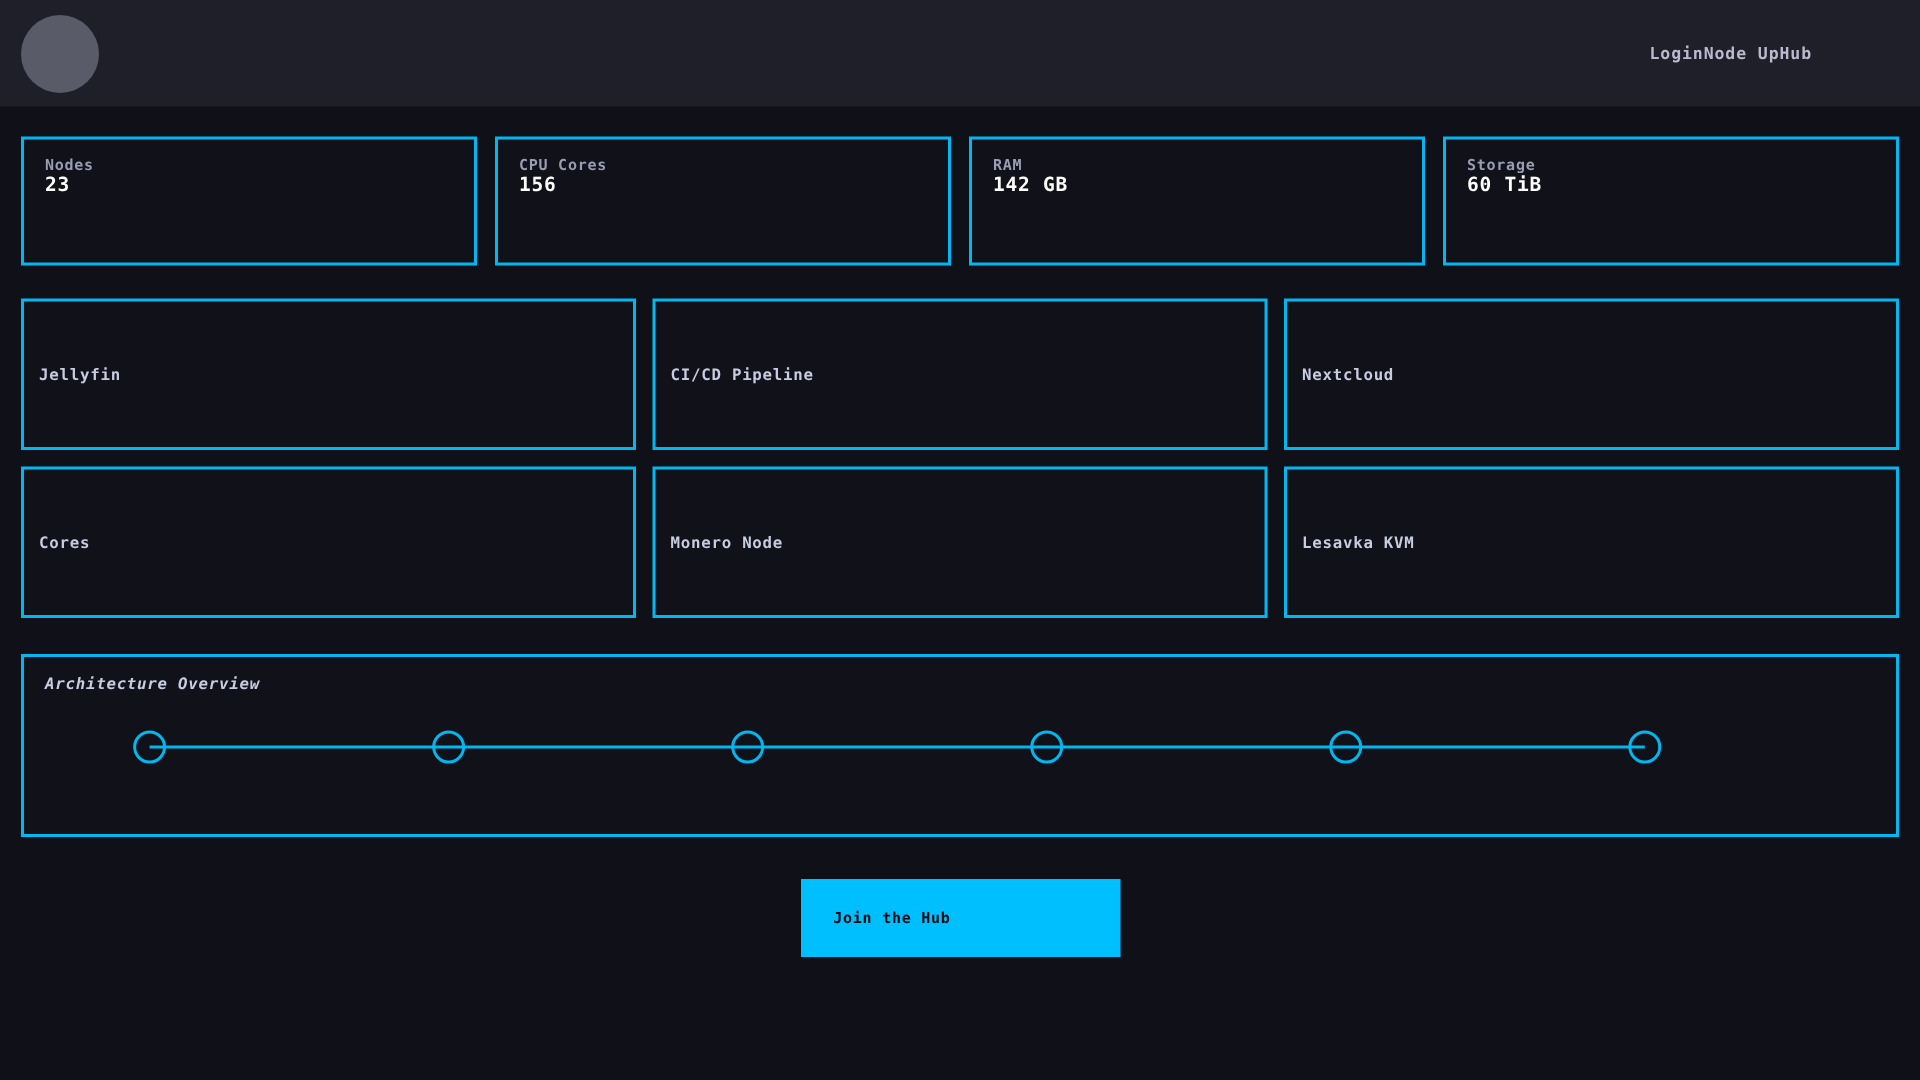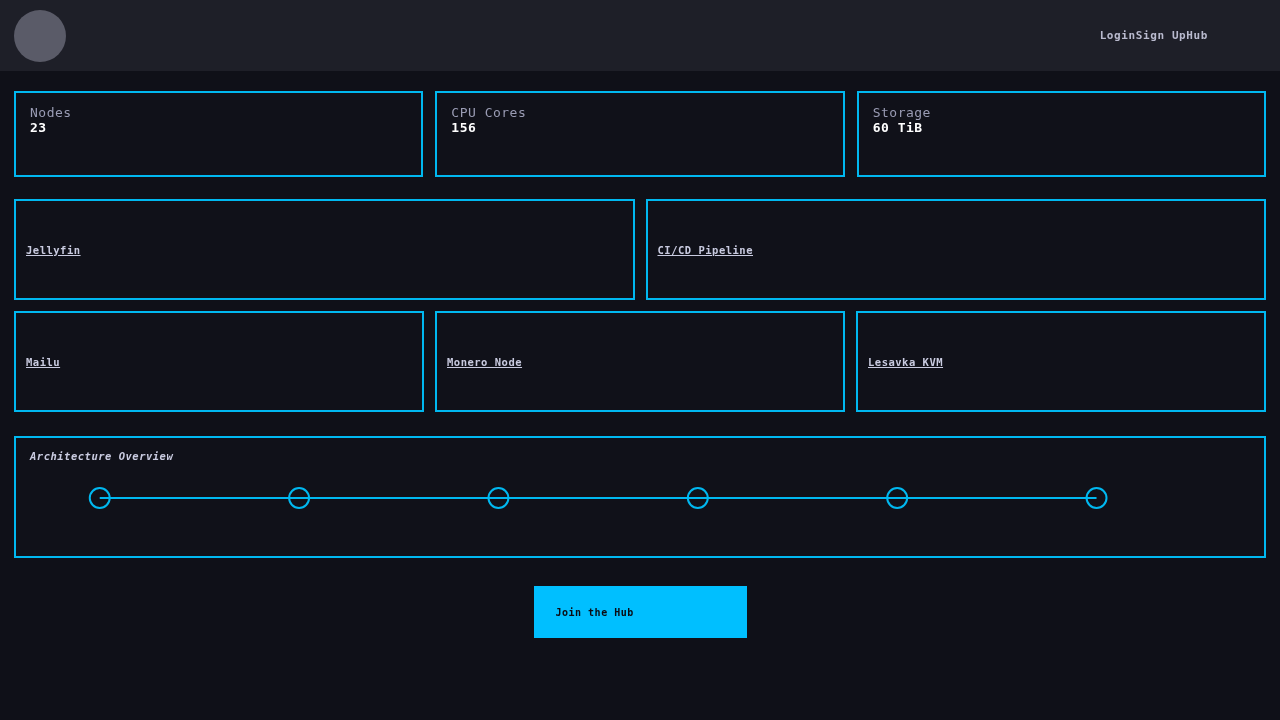--- a/index.html
+++ b/index.html
@@ -62,22 +62,22 @@
 
   .stat-card {
     flex: 1;
     height: 86px;
     border: 2px solid #00b8f0;
     background: #101119;
     padding: 12px 14px;
   }
 
   .stat-label {
-    font-size: 13px;
-    font-weight: normal;
+    font-size: 10px;
+    font-weight: bold;
     color: #9a9cb4;
     letter-spacing: 0.5px;
   }
 
   .stat-value {
     margin-top: 0;
     font-size: 13px;
     font-weight: bold;
     color: #ffffff;
     letter-spacing: 0.5px;
@@ -91,21 +91,20 @@
   }
 
   .service-card {
     flex: 1;
     height: 101px;
     border: 2px solid #00b8f0;
     background: #101119;
     display: flex;
     align-items: center;
     padding: 0 10px;
-    text-decoration: underline;
   }
 
   .service-name {
     font-size: 10.5px;
     font-weight: bold;
     color: #c9cbe0;
     letter-spacing: 0.5px;
   }
 
   
@@ -157,54 +156,61 @@
     letter-spacing: 0.5px;
   }
 </style>
 </head>
 <body>
 
 <div class="header">
   <div class="avatar"></div>
   <nav class="nav">
     <a class="nav-link">Login</a>
-    <a class="nav-link">Sign Up</a>
+    <a class="nav-link">Node Up</a>
     <a class="nav-link">Hub</a>
   </nav>
 </div>
 
 <div class="page">
 
   <div class="stats-row">
     <div class="stat-card">
       <div class="stat-label">Nodes</div>
       <div class="stat-value">23</div>
     </div>
     <div class="stat-card">
       <div class="stat-label">CPU Cores</div>
       <div class="stat-value">156</div>
     </div>
     <div class="stat-card">
+      <div class="stat-label">RAM</div>
+      <div class="stat-value">142 GB</div>
+    </div>
+    <div class="stat-card">
       <div class="stat-label">Storage</div>
       <div class="stat-value">60 TiB</div>
     </div>
   </div>
 
   <div class="services-row">
     <div class="service-card">
       <span class="service-name">Jellyfin</span>
     </div>
     <div class="service-card">
       <span class="service-name">CI/CD Pipeline</span>
     </div>
+    <div class="service-card">
+      <span class="service-name">Nextcloud</span>
+    </div>
   </div>
 
   <div class="services-row">
     <div class="service-card">
-      <span class="service-name">Mailu</span>
+      <span class="service-name">Cores</span>
     </div>
     <div class="service-card">
       <span class="service-name">Monero Node</span>
     </div>
     <div class="service-card">
       <span class="service-name">Lesavka KVM</span>
     </div>
   </div>
 
   <div class="arch-panel">

